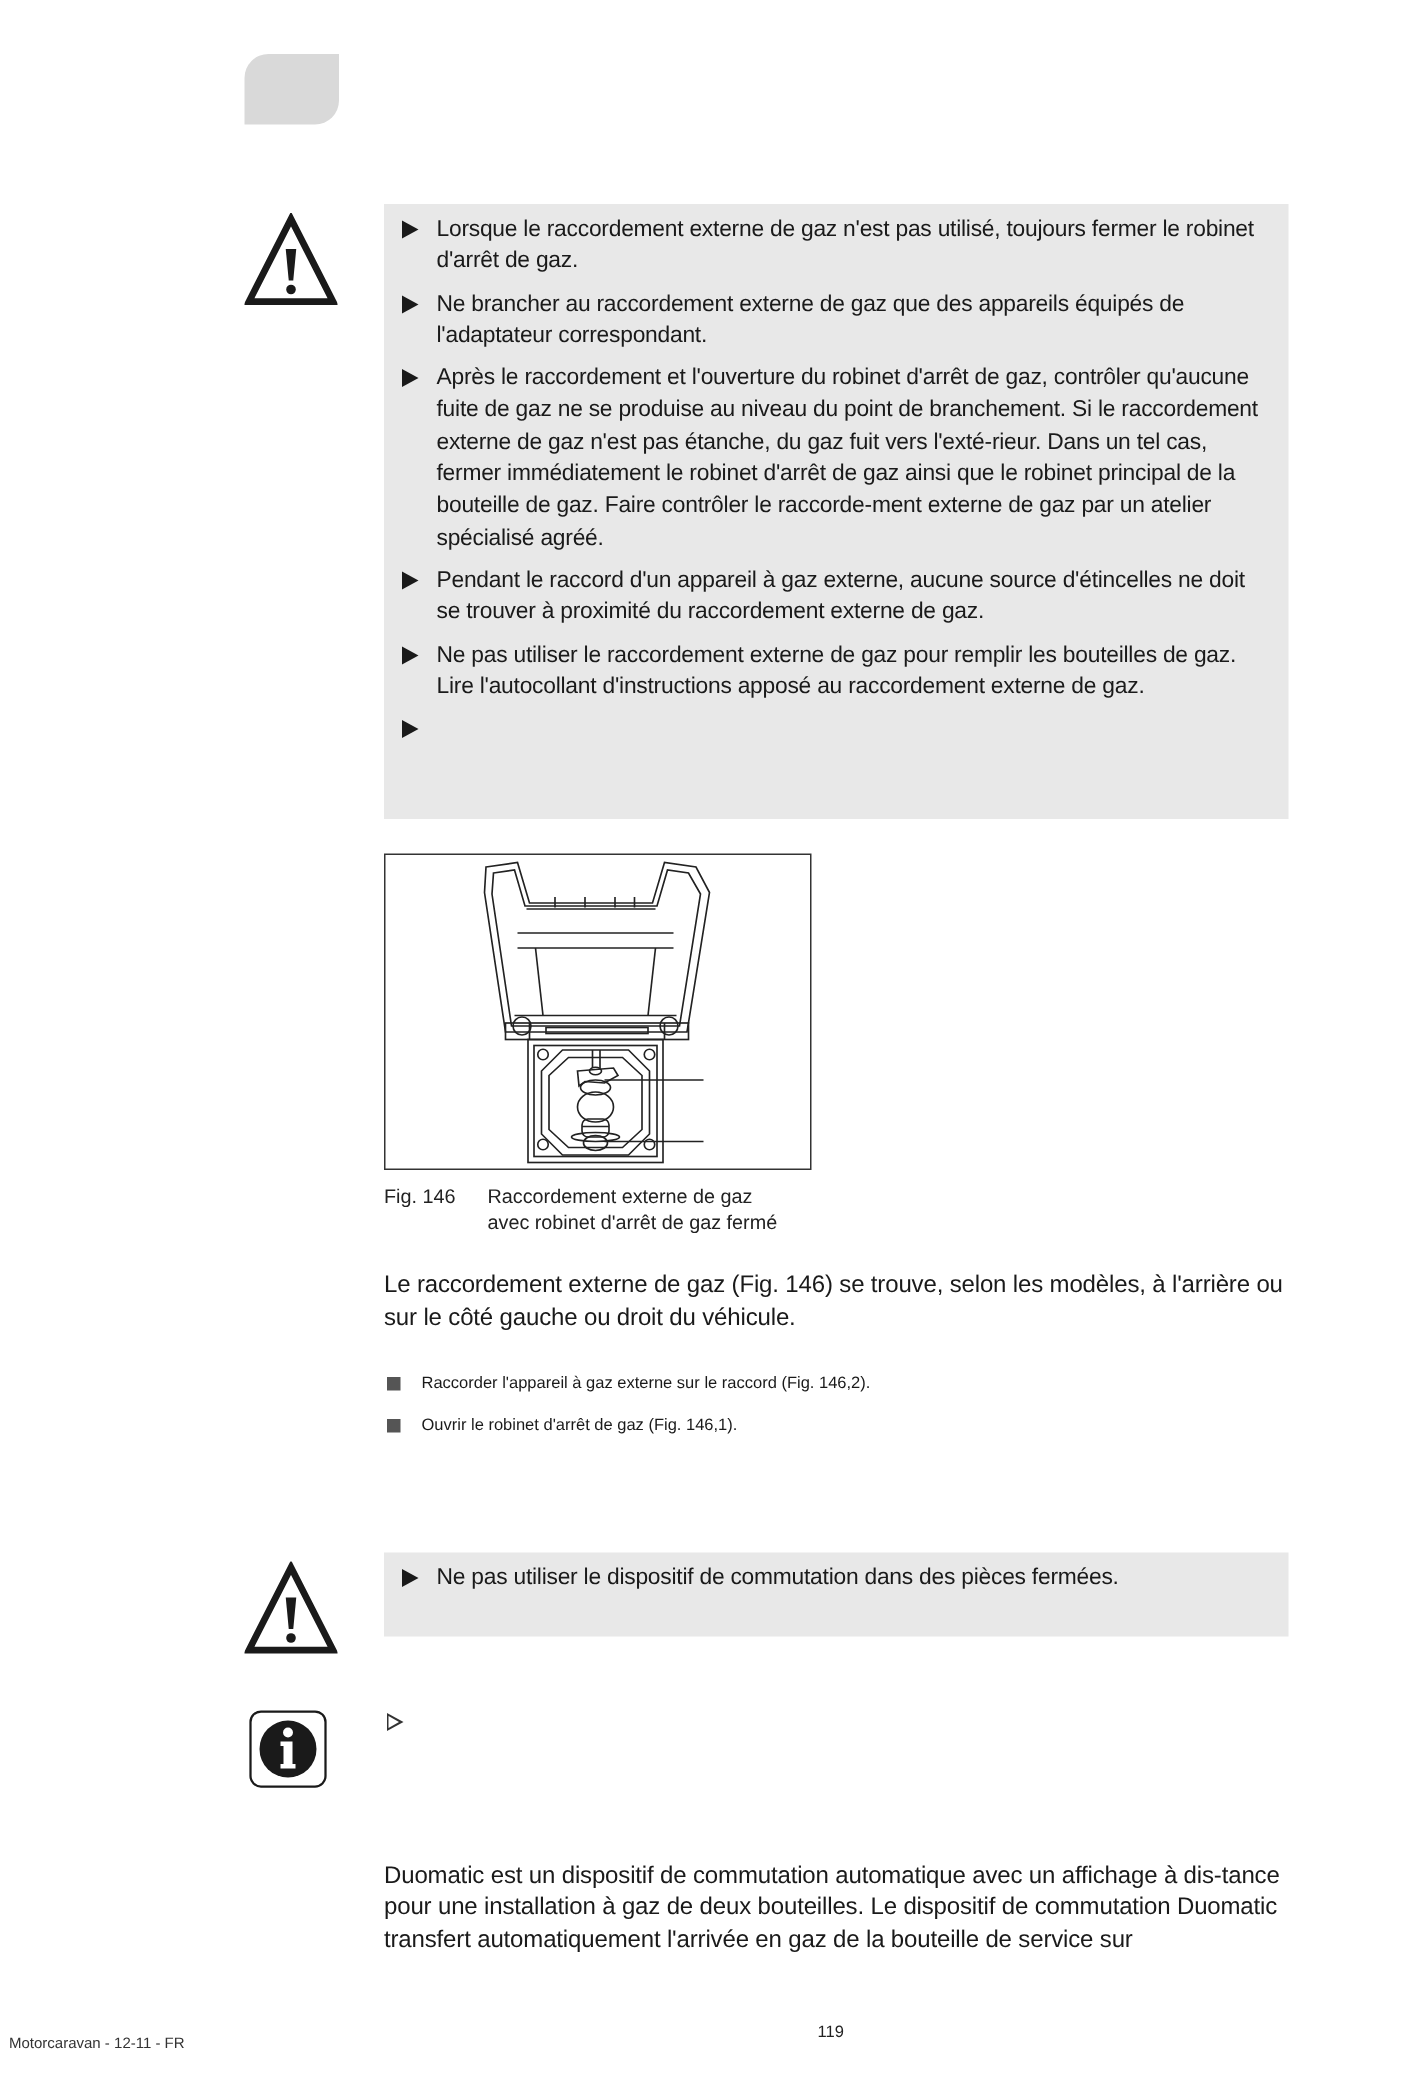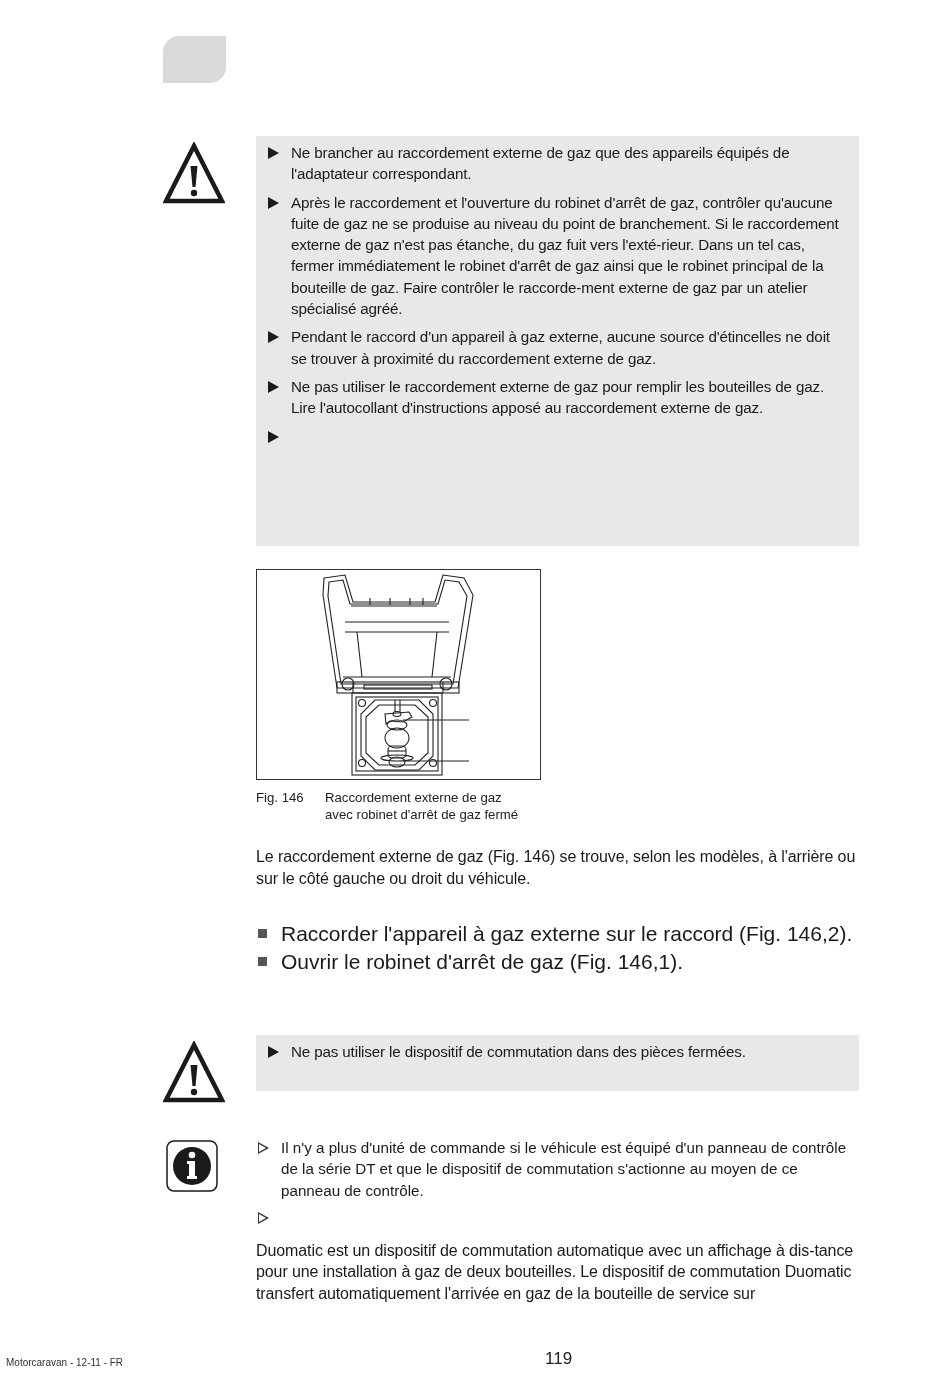--- a/index.html
+++ b/index.html
@@ -36,53 +36,54 @@
   .fig-caption {
     position: absolute; left: 256px; top: 790px; font-size: 13.2px; line-height: 16.5px; color: #222;
   }
   .fig-caption .num { position: absolute; left: 0; top: 0; white-space: nowrap; }
   .fig-caption .txt { position: absolute; left: 69px; top: 0; white-space: nowrap; width: 260px; }
 
   .body-text {
     position: absolute; left: 256px; width: 604px; font-size: 16px; line-height: 22px; letter-spacing: -0.1px;
   }
   .step {
-    position: absolute; left: 256px; width: 604px; font-size: 21px; line-height: 21px;
-    padding-left: 25px; box-sizing: border-box; margin-top: 11px;
+    position: absolute; left: 256px; width: 604px; font-size: 11px; line-height: 21px;
+    padding-left: 25px; box-sizing: border-box;
   }
   .step .sq {
     position: absolute; left: 2px; top: 6px; width: 9px; height: 9px; background: #555;
   }
   .note-list { position: absolute; left: 256px; top: 1137px; width: 604px; }
   .note-item {
     position: relative; padding-left: 25px; font-size: 15.2px; line-height: 21.3px; margin-bottom: 6px;
   }
   .note-item .otri {
     position: absolute; left: 2px; top: 5px; width: 0; height: 0;
     border-left: 11px solid #333; border-top: 6px solid transparent; border-bottom: 6px solid transparent;
   }
   .note-item .otri::after {
     content: ""; position: absolute; left: -10px; top: -4px; width: 0; height: 0;
     border-left: 7px solid #fff; border-top: 4px solid transparent; border-bottom: 4px solid transparent;
   }
   .footer-doc { position: absolute; left: 6px; top: 1357px; font-size: 10px; color: #333; }
-  .page-number { position: absolute; left: 545px; top: 1349px; font-size: 17px; color: #222; }
+  .page-number { position: absolute; left: 545px; top: 1349px; font-size: 11px; color: #222; }
 </style>
 </head>
 <body>
 
 <div class="tab-marker"></div>
 
 <svg class="warn-icon" style="top:142px" viewBox="0 0 62 62">
   <polygon points="31,4 59,59 3,59" fill="none" stroke="#1a1a1a" stroke-width="4.5" stroke-linejoin="miter"></polygon>
   <path d="M27.5,24 L34.5,24 L32.5,45 L29.5,45 Z" fill="#1a1a1a"></path>
   <circle cx="31" cy="51" r="3.2" fill="#1a1a1a"></circle>
 </svg>
 
 <div class="warn-box box1">
+  <div class="warn-item"><span class="tri"></span><span>Lorsque le raccordement externe de gaz n'est pas utilisé, toujours fermer le robinet d'arrêt de gaz.</span></div>
   <div class="warn-item"><span class="tri"></span><span>Ne brancher au raccordement externe de gaz que des appareils équipés de l'adaptateur correspondant.</span></div>
   <div class="warn-item"><span class="tri"></span><span>Après le raccordement et l'ouverture du robinet d'arrêt de gaz, contrôler qu'aucune fuite de gaz ne se produise au niveau du point de branchement. Si le raccordement externe de gaz n'est pas étanche, du gaz fuit vers l'exté-rieur. Dans un tel cas, fermer immédiatement le robinet d'arrêt de gaz ainsi que le robinet principal de la bouteille de gaz. Faire contrôler le raccorde-ment externe de gaz par un atelier spécialisé agréé.</span></div>
   <div class="warn-item"><span class="tri"></span><span>Pendant le raccord d'un appareil à gaz externe, aucune source d'étincelles ne doit se trouver à proximité du raccordement externe de gaz.</span></div>
   <div class="warn-item"><span class="tri"></span><span>Ne pas utiliser le raccordement externe de gaz pour remplir les bouteilles de gaz. Lire l'autocollant d'instructions apposé au raccordement externe de gaz.</span></div>
   <div class="warn-item"><span class="tri"></span></div>
 </div>
 
 <div class="figure">
   <svg width="283" height="209" viewBox="0 0 283 209">
     <g fill="none" stroke="#222" stroke-width="1.1">
@@ -156,20 +157,19 @@
 </div>
 
 <svg class="info-icon" viewBox="0 0 52 52">
   <rect x="1" y="1" width="50" height="50" rx="7" fill="#fff" stroke="#1a1a1a" stroke-width="1.5"></rect>
   <circle cx="26" cy="26" r="19" fill="#1a1a1a"></circle>
   <circle cx="26" cy="15" r="3.3" fill="#fff"></circle>
   <path d="M21,21 L29,21 L29,36 L31,36 L31,39 L21,39 L21,36 L23,36 L23,24 L21,24 Z" fill="#fff"></path>
 </svg>
 
 <div class="note-list">
-  <div class="note-item"><span class="otri"></span><span>Il n'y a plus d'unité de commande si le véhicule est équipé d'un panneau de contrôle de la série DT et que le dispositif de commutation s'actionne au moyen de ce panneau de contrôle.</span></div>
   <div class="note-item"><span class="otri"></span></div>
 </div>
 
 <div class="body-text" style="top:1240px; line-height:21.3px">Duomatic est un dispositif de commutation automatique avec un affichage à dis-tance pour une installation à gaz de deux bouteilles. Le dispositif de commutation Duomatic transfert automatiquement l'arrivée en gaz de la bouteille de service sur</div>
 
 <div class="footer-doc">Motorcaravan - 12-11 - FR</div>
 <div class="page-number">119</div>
 
 </body></html>

